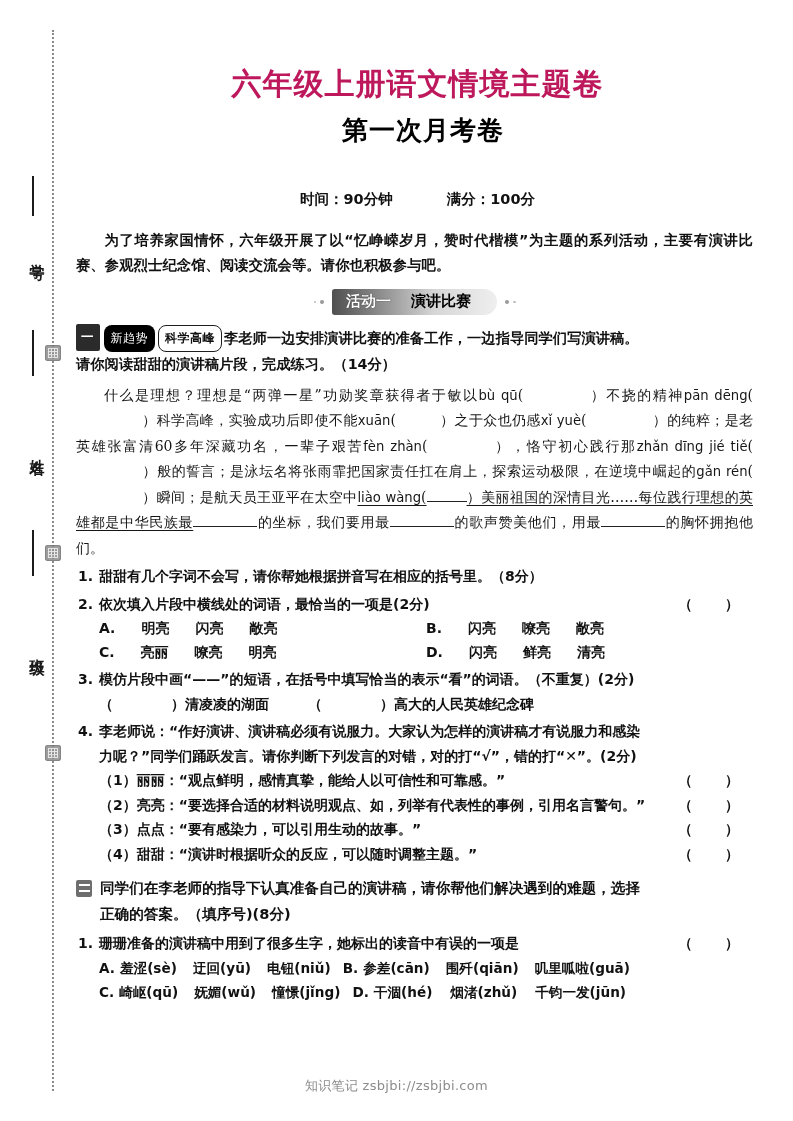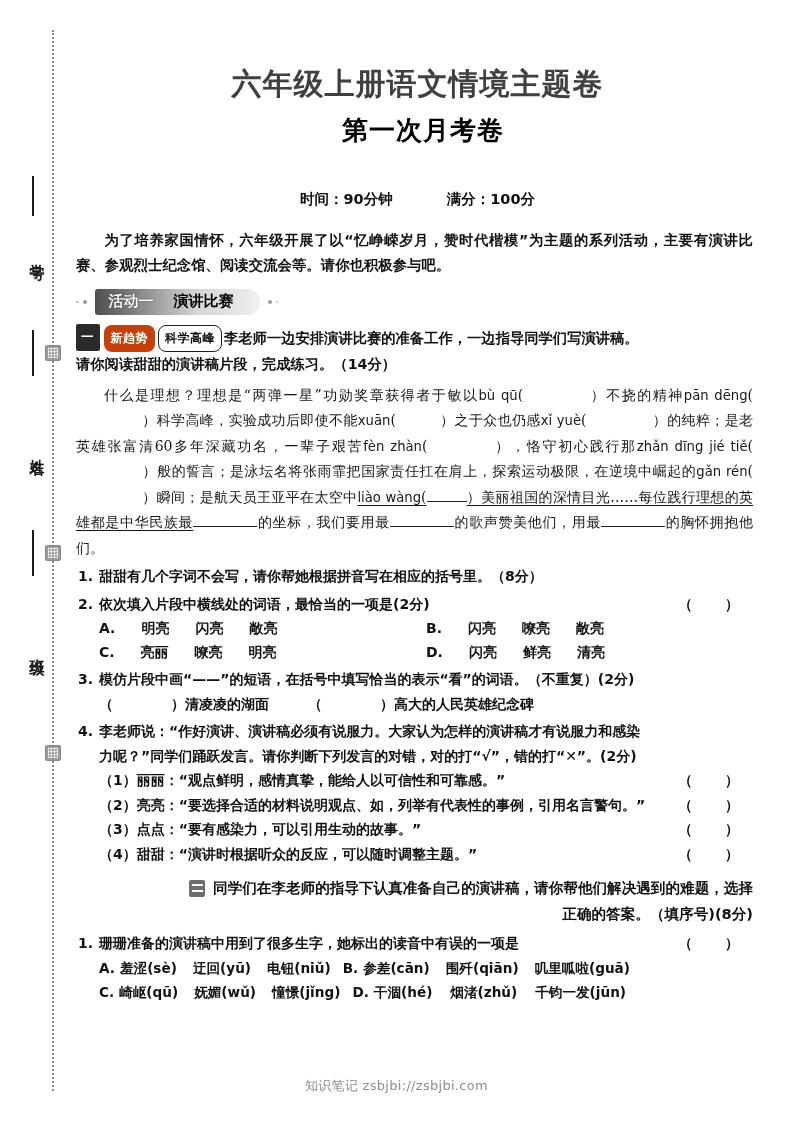--- a/index.html
+++ b/index.html
@@ -45,21 +45,21 @@
   .vrule{
     position:absolute;left:32px;width:0;border-left:2px solid #1c1c1c;
   }
 
   
   .title{
     position:absolute;left:66px;right:24px;top:64px;
     text-align:center;
     font-family:"DejaVu Sans","Liberation Sans",sans-serif;
     font-weight:700;font-size:30px;letter-spacing:1px;
-    color:#404040;
+    color:#be185d;
   }
   .subtitle{
     position:absolute;left:77px;right:24px;top:113px;
     text-align:center;
     font-family:"DejaVu Sans","Liberation Sans",sans-serif;
     font-weight:700;font-size:26px;letter-spacing:1px;
     color:#000;
   }
   .meta{
     position:absolute;left:66px;right:24px;top:190px;
@@ -77,21 +77,21 @@
   .intro{
     font-family:"DejaVu Sans","Liberation Sans",sans-serif;
     font-weight:700;font-size:14.3px;line-height:25px;
     text-indent:2em;text-align:justify;
     letter-spacing:.1px;
   }
 
   
   .activity-wrap{
     position:relative;height:30px;margin-top:9px;
-    display:flex;align-items:center;
+    display:flex;align-items:center;justify-content:center;
   }
   .dots-l,.dots-r{
     display:flex;align-items:center;gap:4px;
   }
   .dots-l .d,.dots-r .d{
     width:4px;height:4px;border-radius:50%;background:#9a9a9a;display:block;
   }
   .dots-l .d.small,.dots-r .d.small{width:2.5px;height:2.5px;background:#bdbdbd;}
   .activity-pill{
     margin:0 8px;
@@ -113,22 +113,22 @@
   }
   .numtag{
     display:inline-block;vertical-align:2px;
     background:#2b2b2b;color:#fff;
     font-size:12.5px;font-weight:700;
     padding:1px 5px;margin-right:4px;border-radius:2px;
     letter-spacing:1px;
   }
   .badge-dark{
     display:inline-block;vertical-align:1px;
-    background:#c2410c;color:#fff;
-    font-size:12px;font-weight:700;
+    background:#000000;color:#fff;
+    font-size:12px;font-weight:400;
     padding:1.5px 7px;border-radius:8px;margin-right:3px;
     letter-spacing:.5px;
   }
   .badge-out{
     display:inline-block;vertical-align:1px;
     border:1.4px solid #1f1f1f;color:#111;
     font-size:12px;font-weight:700;
     padding:0.5px 6px;border-radius:8px;margin-right:2px;
     letter-spacing:.5px;
   }
@@ -178,21 +178,21 @@
     font-weight:700;font-size:14px;line-height:24.5px;
     margin-left:23px;position:relative;
   }
   .sub .paren{float:right;}
   .fill-paren{display:inline-block;min-width:58px;}
 
   
   .sec2{
     display:flex;gap:8px;margin-top:9px;
     font-family:"DejaVu Sans","Liberation Sans",sans-serif;
-    font-weight:700;font-size:14.6px;line-height:26px;justify-content:flex-end;
+    font-weight:700;font-size:14.6px;line-height:26px;
   }
   .sec2-icon{
     flex:0 0 16px;width:16px;height:17px;margin-top:5px;
     background:#6e6e6e;border-radius:2px;position:relative;
   }
   .sec2-icon::before,.sec2-icon::after{
     content:"";position:absolute;left:2.5px;right:2.5px;height:2px;background:#fff;
   }
   .sec2-icon::before{top:4px;}
   .sec2-icon::after{top:10px;}

